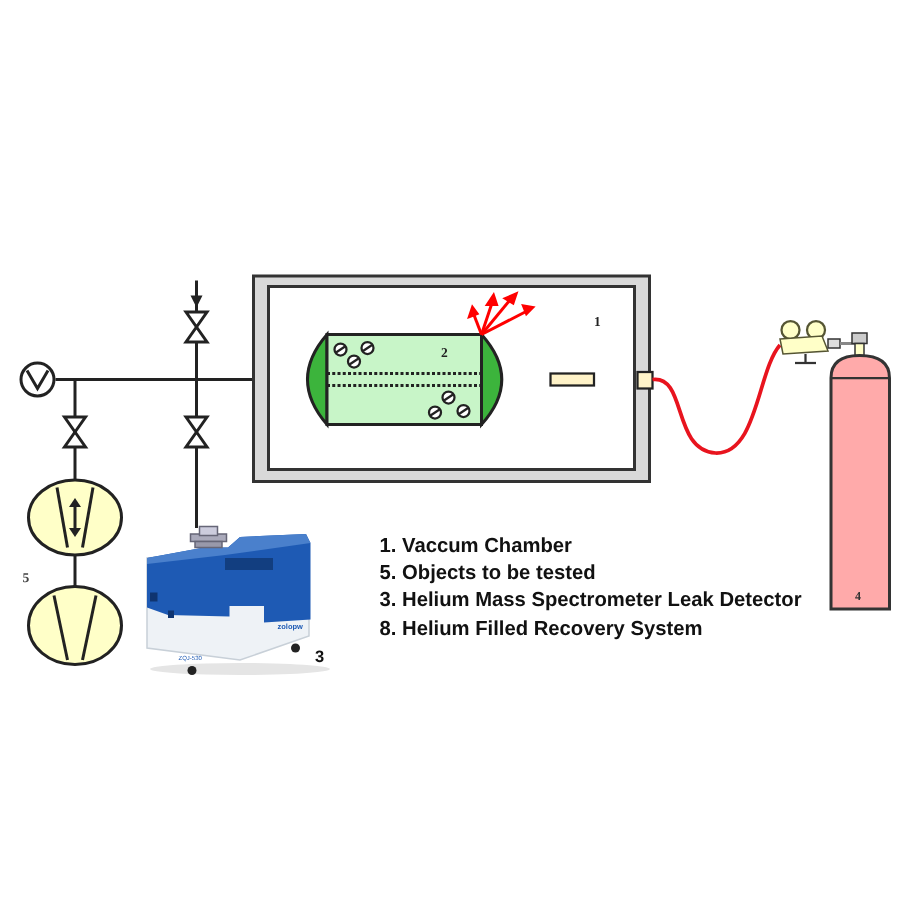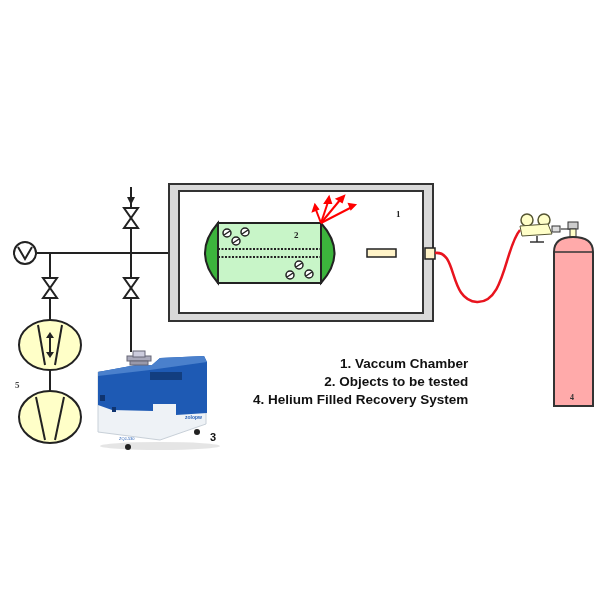--- a/index.html
+++ b/index.html
@@ -1,19 +1,19 @@
 <!DOCTYPE html>
 <html><head>
 <meta charset="utf-8">
 <style>
   html, body { margin:0; padding:0; background:#fff; }
   body { width:600px; height:600px; position:relative; overflow:hidden; font-family:"Liberation Sans", sans-serif; }
   #diagram { position:absolute; left:0; top:0; width:600px; height:600px; }
   .legend { position:absolute; left:253px; top:355px; font-family:"Liberation Sans", sans-serif; font-weight:bold; font-size:13.5px; line-height:18.2px; color:#111; }
-  .legend div { white-space:nowrap;text-align:right; }
+  .legend div { white-space:nowrap; }
   .svgtext { font-family:"Liberation Serif", serif; font-weight:bold; }
 </style>
 </head>
 <body>
 
 <svg id="diagram" viewBox="0 0 600 600" xmlns="http://www.w3.org/2000/svg">
 
   <g stroke="#222" stroke-width="2" fill="none">
     <line x1="37" y1="253" x2="170" y2="253"></line>
     <line x1="50" y1="253" x2="50" y2="320"></line>
@@ -140,15 +140,16 @@
     <circle cx="128" cy="447" r="3" fill="#222"></circle>
     <circle cx="197" cy="432" r="3" fill="#222"></circle>
     <text x="185" y="419" font-size="5" fill="#1e5ab4" font-family="Liberation Sans, sans-serif" font-weight="bold">zolopw</text>
     <text x="119" y="440" font-size="4" fill="#1e5ab4" font-family="Liberation Sans, sans-serif">ZQJ-530</text>
   </g>
   <text x="210" y="441" font-size="11" fill="#111" font-family="Liberation Sans, sans-serif" font-weight="bold">3</text>
 </svg>
 
 <div class="legend">
   <div>1. Vaccum Chamber</div>
-  <div>2. Objects to be tested</div>
-  <div>4. Helium Filled Recovery System</div>
+  <div>5. Objects to be tested</div>
+  <div>3. Helium Mass Spectrometer Leak Detector</div>
+  <div>8. Helium Filled Recovery System</div>
 </div>
 
 </body></html>

